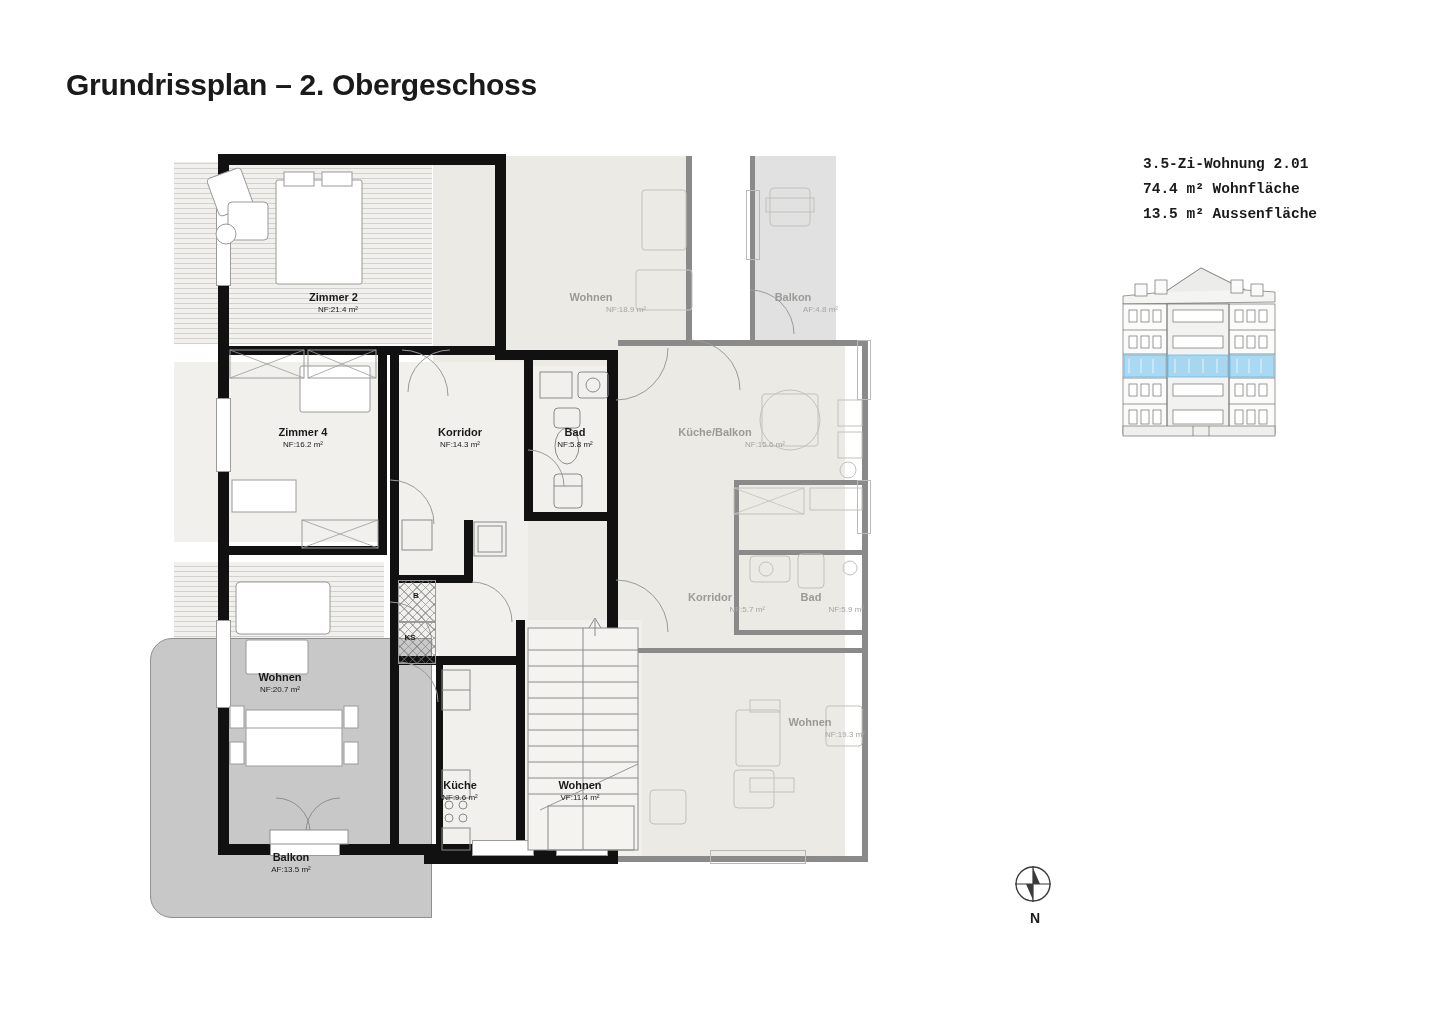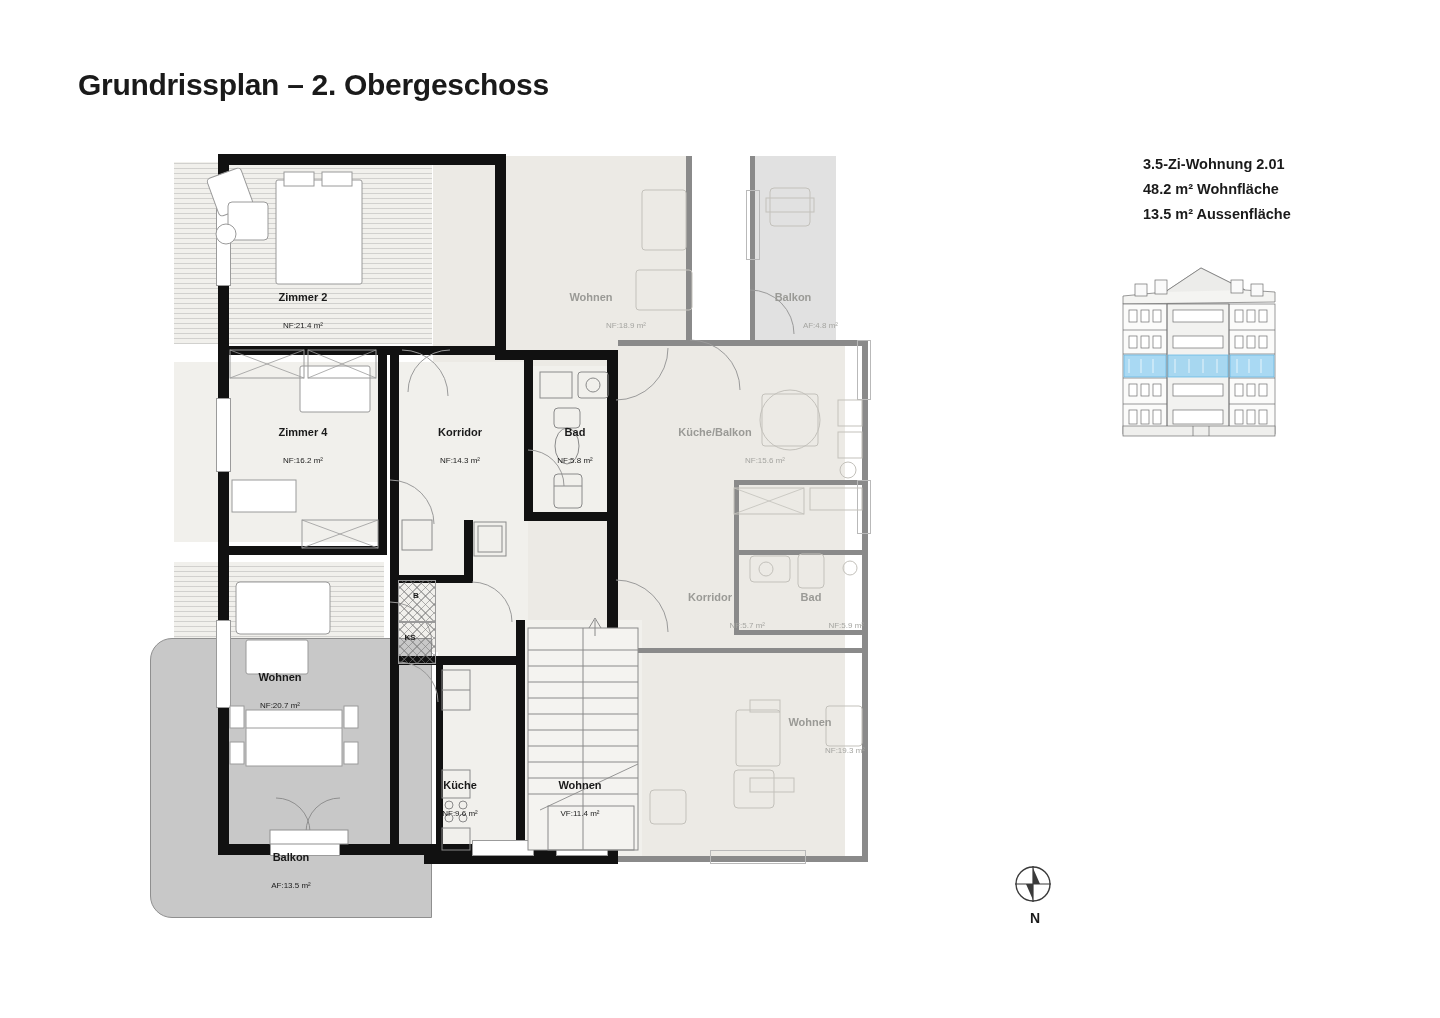--- a/index.html
+++ b/index.html
@@ -12,37 +12,38 @@
     height: 1018px;
     position: relative;
     font-family: "Liberation Sans", sans-serif;
     color: #1a1a1a;
     overflow: hidden;
   }
 
   
   #page-title {
     position: absolute;
-    left: 78px;
+    left: 66px;
     top: 68px;
     font-size: 30px;
     font-weight: bold;
     letter-spacing: -0.3px;
     white-space: nowrap;
   }
 
   
   #info-block {
     position: absolute;
     left: 1143px;
     top: 152px;
     font-size: 14.5px;
     font-weight: bold;
     line-height: 25px;
     white-space: nowrap;
+    font-family: Liberation Mono, monospace;
   }
 
   
   #building-illustration {
     position: absolute;
     left: 1105px;
     top: 258px;
     width: 185px;
     height: 185px;
   }
@@ -124,35 +125,35 @@
   .room-label .n {
     display: block;
     font-size: 11px;
     font-weight: bold;
     color: #1a1a1a;
   }
   .room-label .a {
     display: block;
     font-size: 8px;
     color: #1a1a1a;
-    margin-top: 16px;
+    margin-top: 0;
   }
   .room-label.dim .n { color: #9a9a96; font-weight: bold; }
   .room-label.dim .a { color: #a5a5a1; text-align: right; }
 
   svg { display: block; overflow: visible; }
 </style>
 </head>
 <body>
 
 <div id="page-title">Grundrissplan – 2. Obergeschoss</div>
 
 <div id="info-block">
   <div>3.5-Zi-Wohnung 2.01</div>
-  <div>48.2 m² Wohnfläche</div>
+  <div>74.4 m² Wohnfläche</div>
   <div>13.5 m² Aussenfläche</div>
 </div>
 
 <div id="building-illustration">
   <svg width="185" height="185" viewBox="0 0 185 185">
     <g stroke="#6f6f6f" stroke-width="0.7" fill="none">
 
       <path d="M18 38 L60 34 L96 10 L140 32 L170 34 L170 44 L18 46 Z" fill="#f4f4f2"></path>
       <path d="M60 34 L96 10 L140 32" fill="#ececea"></path>
 
@@ -437,21 +438,21 @@
       <rect x="600" y="628" width="44" height="14"></rect>
       <rect x="500" y="640" width="36" height="34" rx="4"></rect>
     </g>
   </svg>
 
   <div class="hatch" style="left:248px; top:430px; width:36px; height:40px;"></div>
   <div class="hatch" style="left:248px; top:472px; width:36px; height:40px;"></div>
   <div style="position:absolute; left:248px; top:441px; width:36px; text-align:center; font-size:8px; font-weight:bold;">B</div>
   <div style="position:absolute; left:248px; top:483px; width:24px; text-align:center; font-size:8px; font-weight:bold;">KS</div>
 
-  <div class="room-label" style="left:98px; top:140px; width:110px;">
+  <div class="room-label" style="left:98px; top:140px; width:110px;text-align:right;">
     <span class="n">Zimmer 2</span>
     <span class="a">NF:21.4 m²</span>
   </div>
 
   <div class="room-label" style="left:98px; top:275px; width:110px;">
     <span class="n">Zimmer 4</span>
     <span class="a">NF:16.2 m²</span>
   </div>
 
   <div class="room-label" style="left:255px; top:275px; width:110px;">

